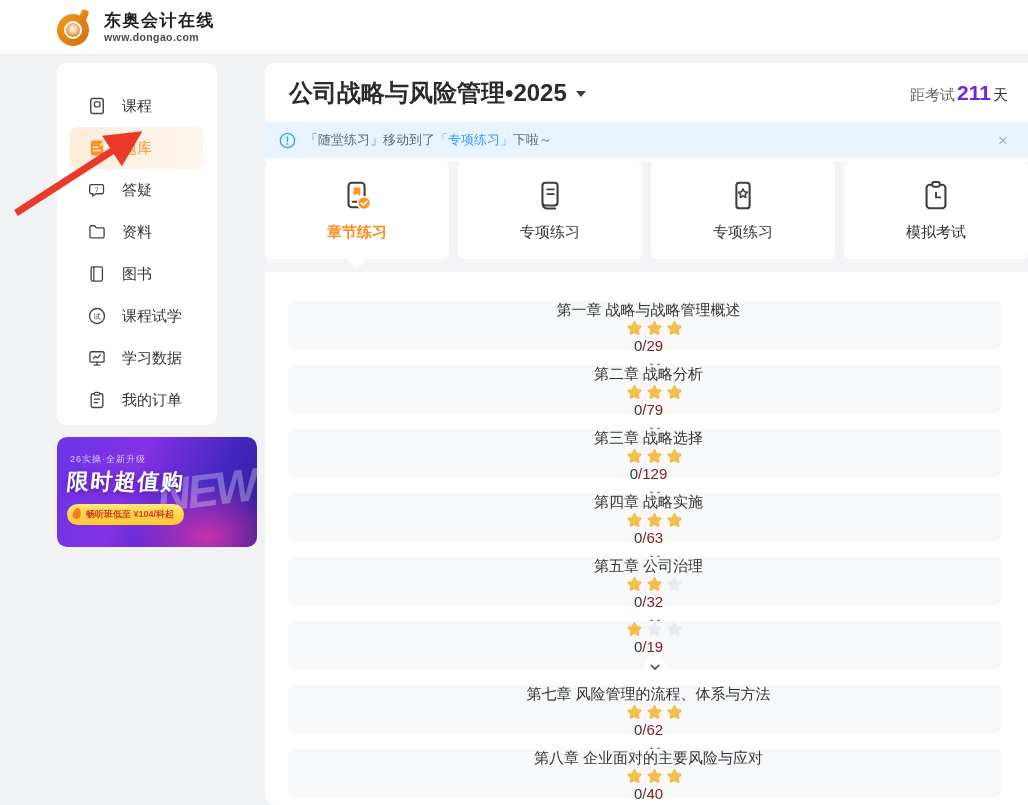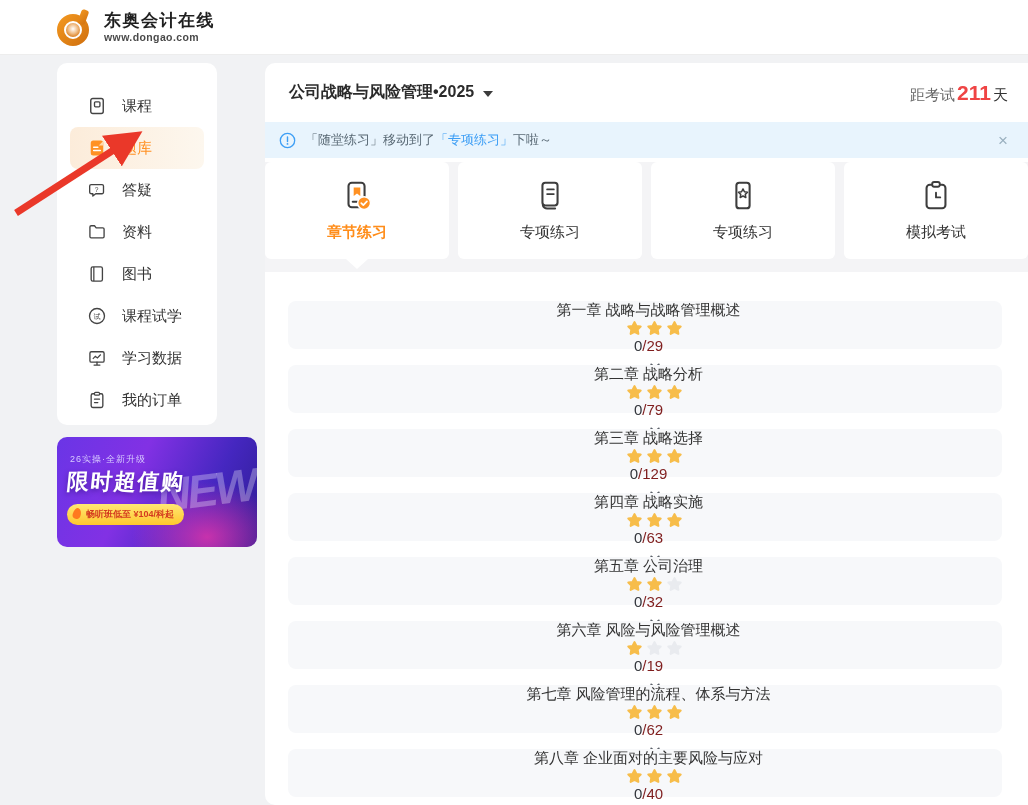--- a/index.html
+++ b/index.html
@@ -38,25 +38,25 @@
   .promo-badge::before{content:"";position:absolute;left:6px;top:4px;width:8px;height:11px;
     background:#ff7a1f;border-radius:50% 50% 50% 50%/62% 62% 38% 38%;transform:rotate(16deg);}
   
   .arrow-annotation{position:absolute;left:0;top:115px;width:172px;height:106px;z-index:6;pointer-events:none;}
   
   .main{position:absolute;left:265px;top:63px;width:763px;height:742px;background:#fff;
     border-radius:10px 0 0 10px;overflow:hidden;z-index:1;}
   .main-header{position:absolute;top:0;left:0;right:0;height:59px;display:flex;align-items:center;
     justify-content:space-between;padding:0 20px 0 24px;box-sizing:border-box;}
   .course-title-wrap{display:flex;align-items:center;cursor:pointer;}
-  .course-title{font-size:16px;font-weight:bold;color:#2b2b2b;}
+  .course-title{font-size:24px;font-weight:bold;color:#2b2b2b;}
   .caret{display:inline-block;width:0;height:0;border-left:5.5px solid transparent;
     border-right:5.5px solid transparent;border-top:6.5px solid #3c3c3c;margin-left:9px;margin-top:3px;}
   .countdown{font-size:15px;color:#666;display:flex;align-items:baseline;}
-  .cd-num{font-size:21px;font-weight:bold;color:#ef4444;margin:0 2px;}
+  .cd-num{font-size:21px;font-weight:bold;color:#6d28d9;margin:0 2px;}
   .cd-suf{color:#333;}
   
   .notice{position:absolute;top:59px;left:0;right:0;height:36px;background:#e8f4fd;display:flex;
     align-items:center;padding:0 16px 0 14px;box-sizing:border-box;font-size:13px;color:#5a6a76;}
   .info-ic{display:flex;margin-right:9px;}
   .notice-link{color:#3d9ef5;cursor:pointer;}
   .notice-close{margin-left:auto;color:#9ab0bf;font-size:17px;cursor:pointer;line-height:1;padding:2px 4px;}
   
   .tabs{position:absolute;top:99px;left:0;right:0;height:110px;background:#f4f4f6;display:flex;gap:9px;}
   .tab-card{position:relative;flex:1;height:97px;background:#fff;border-radius:6px;display:flex;
@@ -420,21 +420,20 @@
         <span class="ch-spacer"></span>
         <span class="ch-count"><span class="ch-done">0</span><span class="ch-total">/32</span></span>
         <span class="ch-chevron">
           <svg viewBox="0 0 24 24" width="24" height="24">
             <circle cx="12" cy="12" r="11" fill="#fff"></circle>
             <path d="M8.2 10.4l3.8 3.6 3.8-3.6" fill="none" stroke="#5a6068" stroke-width="1.8" stroke-linecap="round" stroke-linejoin="round"></path>
           </svg>
         </span>
       </div>
       <div class="chapter-row">
-        <span class="ch-title">第六章 风险与风险管理概述</span>
         <span class="ch-stars">
           <span class="star full">
             <svg viewBox="0 0 24 24">
               <path d="M12 3l2.7 5.4 6 .9-4.3 4.2 1 6L12 16.7 6.6 19.5l1-6L3.3 9.3l6-.9z" fill="currentColor" stroke="currentColor" stroke-width="3" stroke-linejoin="round"></path>
             </svg>
           </span>
           <span class="star empty">
             <svg viewBox="0 0 24 24">
               <path d="M12 3l2.7 5.4 6 .9-4.3 4.2 1 6L12 16.7 6.6 19.5l1-6L3.3 9.3l6-.9z" fill="currentColor" stroke="currentColor" stroke-width="3" stroke-linejoin="round"></path>
             </svg>

